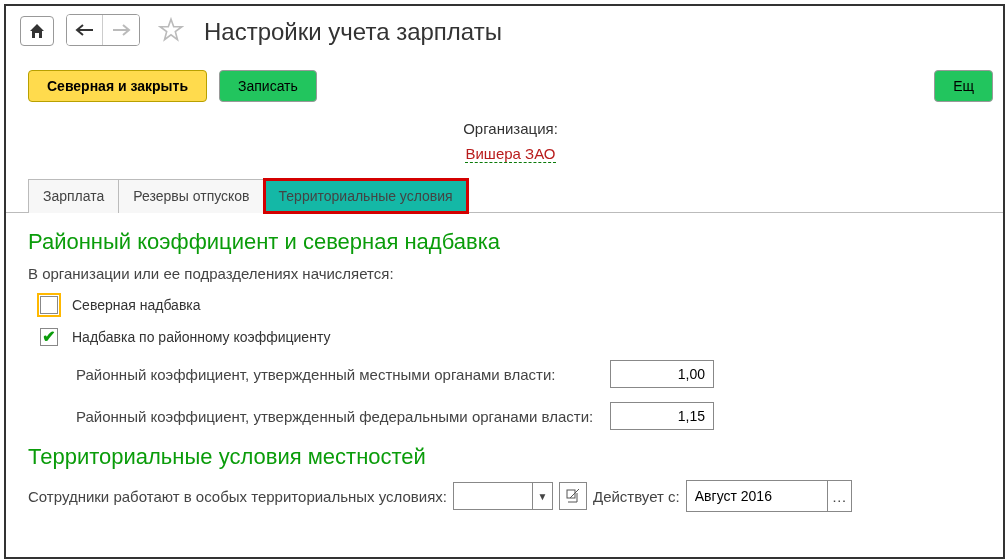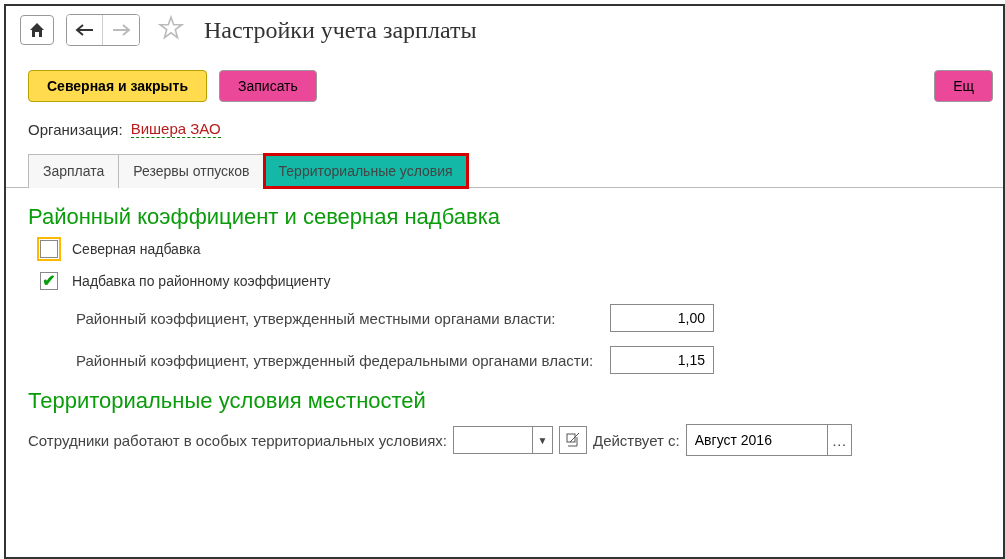--- a/index.html
+++ b/index.html
@@ -12,24 +12,23 @@
     }
     .frame {
       border: 2px solid #333;
       width: 1001px;
       height: 555px;
       position: relative;
       overflow: hidden;
     }
     .toolbar {
       display: flex;
-      align-items: center;
+      align-items: flex-end;
       padding: 8px 10px 4px 14px;
       gap: 6px;
-      font-family: Liberation Serif, serif;
     }
     .icon-btn {
       width: 34px;
       height: 30px;
       border: 1px solid #999;
       border-radius: 4px;
       background: #fff;
       display: flex;
       align-items: center;
       justify-content: center;
@@ -63,41 +62,42 @@
       display: flex;
       align-items: center;
       padding: 20px 10px 14px 22px;
       gap: 12px;
     }
     .btn {
       height: 32px;
       padding: 0 18px;
       border: 1px solid #999;
       border-radius: 4px;
-      background: #ec4899;
+      background: #22c55e;
       cursor: pointer;
       font-size: 14px;
       display: flex;
       align-items: center;
     }
     .btn-primary {
       background: #ffdb4d;
       border-color: #b8a000;
       font-weight: bold;
     }
     .btn-more {
       margin-left: auto;
       margin-right: 0;
     }
     .org-row {
       padding: 4px 10px 16px 22px;
       display: flex;
       align-items: center;
       gap: 8px;
       font-size: 15px;
+      flex-direction: column;
     }
     .org-link {
       color: #b91c1c;
       border-bottom: 1px dashed #0a7a0a;
       cursor: pointer;
     }
     .tabs {
       display: flex;
       padding: 0 0 0 22px;
       border-bottom: 1px solid #bbb;
@@ -282,20 +282,21 @@
   </div>
 
   <div class="tabs">
     <div class="tab">Зарплата</div>
     <div class="tab">Резервы отпусков</div>
     <div class="tab active highlighted">Территориальные условия</div>
   </div>
 
   <div class="content">
     <div class="section-title">Районный коэффициент и северная надбавка</div>
+    <div class="section-sub">В организации или ее подразделениях начисляется:</div>
 
     <div class="check-row">
       <div class="checkbox highlighted"></div>
       <span>Северная надбавка</span>
     </div>
 
     <div class="check-row">
       <div class="checkbox">
         <span class="check-mark">✔</span>
       </div>

